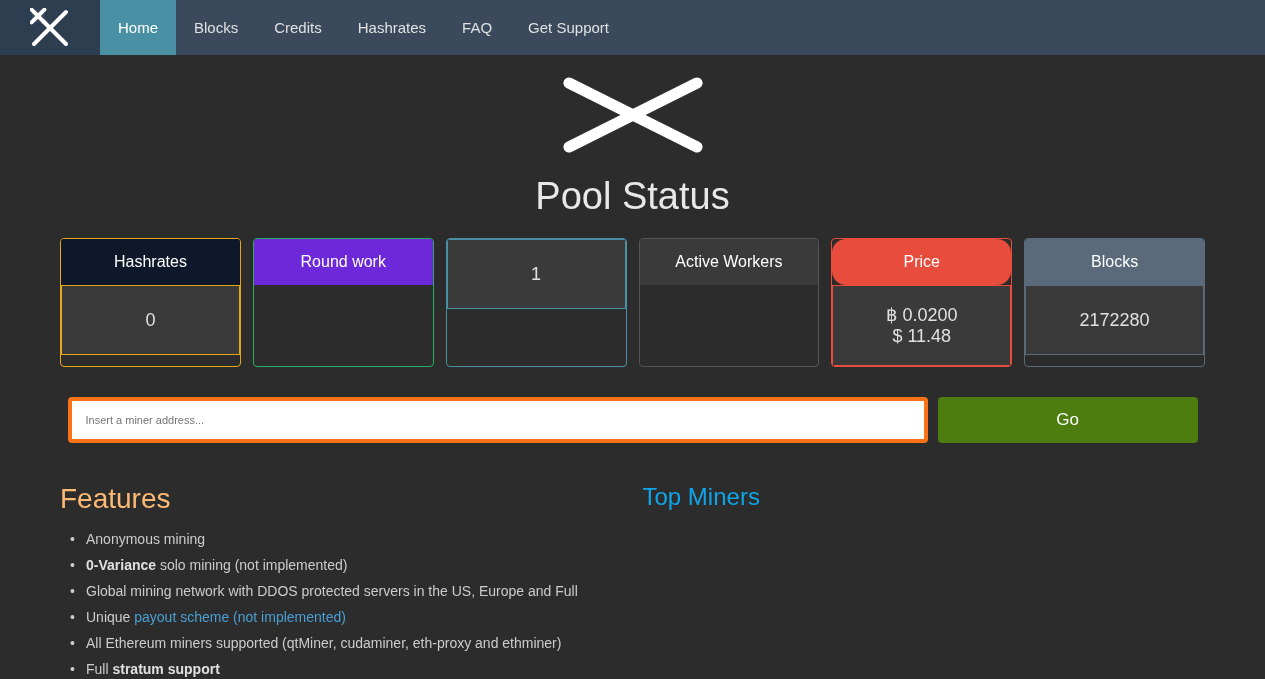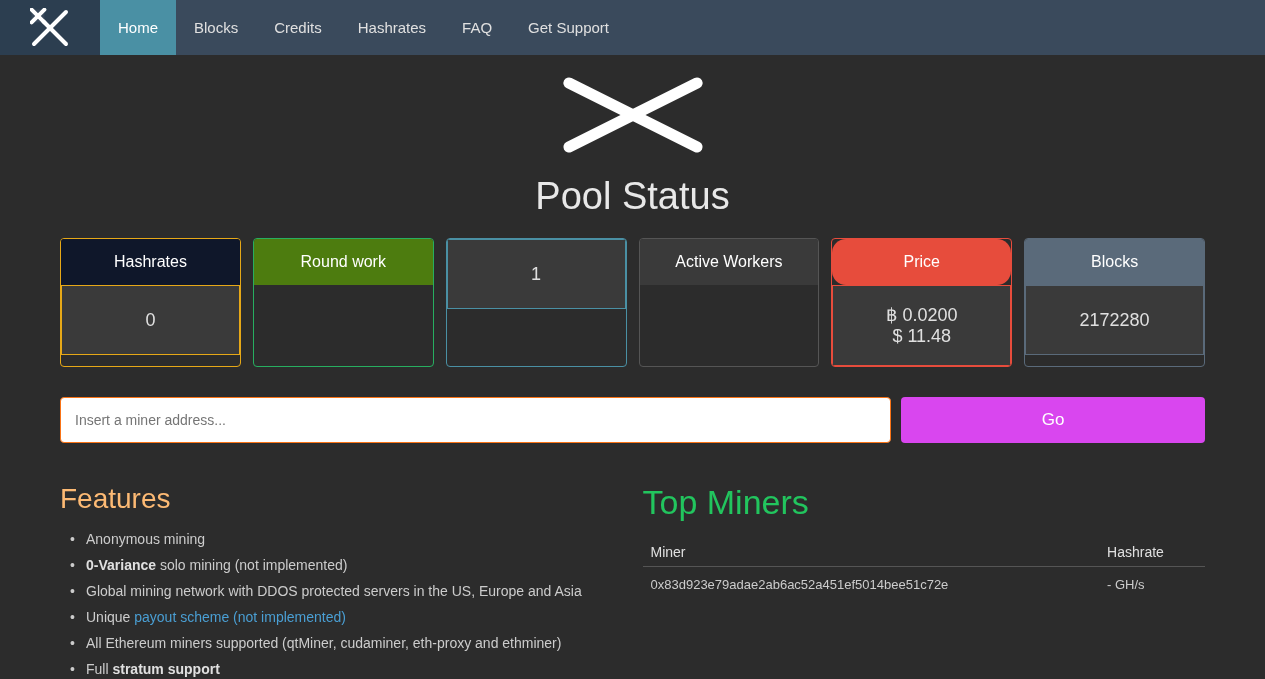--- a/index.html
+++ b/index.html
@@ -104,21 +104,21 @@
       flex-direction: column;
       align-items: center;
       justify-content: center;
       border: 1px solid transparent;
     }
 
     .card-hashrates .card-header { background-color: #0f172a; }
     .card-hashrates { border-color: #e6a817; }
     .card-hashrates .card-body { border-color: #e6a817; }
 
-    .card-roundwork .card-header { background-color: #4d7c0f; }
+    .card-roundwork .card-header { background-color: #6d28d9; }
     .card-roundwork { border-color: #27ae60; }
     .card-roundwork .card-body { border-color: #27ae60; }
 
     .card-miners .card-header { background-color: #4a90a4; }
     .card-miners { border-color: #4a90a4; }
     .card-miners .card-body { border-color: #4a90a4; }
 
     .card-workers .card-header { background-color: #3a3a3a; }
     .card-workers { border-color: #555; }
     .card-workers .card-body { border-color: #555; }
@@ -138,31 +138,31 @@
       align-items: center;
       gap: 10px;
       padding: 0 60px;
       margin-bottom: 40px;
     }
     .search-input {
       flex: 1;
       max-width: 860px;
       height: 46px;
       border-radius: 4px;
-      border: 1px solid #f97316;
+      border: 4px solid #f97316;
       background: white;
       color: #555;
-      font-size: 14px;
+      font-size: 11px;
       padding: 0 14px;
       outline: none;
     }
     .search-btn {
-      width: 304px;
+      width: 260px;
       height: 46px;
-      background-color: #d946ef;
+      background-color: #4d7c0f;
       color: white;
       border: none;
       border-radius: 4px;
       font-size: 17px;
       cursor: pointer;
     }
 
     
     .bottom-section {
       display: flex;
@@ -200,23 +200,23 @@
     }
     .features-list li a {
       color: #4a9fd4;
       text-decoration: none;
     }
 
     .top-miners-col {
       flex: 1;
     }
     .top-miners-title {
-      font-size: 34px;
+      font-size: 24px;
       font-weight: 300;
-      color: #22c55e;
+      color: #0ea5e9;
       margin-bottom: 16px;
     }
     .miners-table {
       width: 100%;
       border-collapse: collapse;
     }
     .miners-table th {
       text-align: left;
       color: #e0e0e0;
       font-size: 14px;
@@ -303,39 +303,25 @@
   <button class="search-btn">Go</button>
 </div>
 
 <div class="bottom-section">
 
   <div class="features-col">
     <h2 class="features-title">Features</h2>
     <ul class="features-list">
       <li>Anonymous mining</li>
       <li><b>0-Variance</b> solo mining (not implemented)</li>
-      <li>Global mining network with DDOS protected servers in the US, Europe and Asia</li>
+      <li>Global mining network with DDOS protected servers in the US, Europe and Full</li>
       <li>Unique <a href="#">payout scheme (not implemented)</a></li>
       <li>All Ethereum miners supported (qtMiner, cudaminer, eth-proxy and ethminer)</li>
       <li>Full <b>stratum support</b></li>
 
     </ul>
   </div>
 
   <div class="top-miners-col">
     <h2 class="top-miners-title">Top Miners</h2>
-    <table class="miners-table">
-      <thead>
-        <tr>
-          <th>Miner</th>
-          <th>Hashrate</th>
-        </tr>
-      </thead>
-      <tbody>
-        <tr>
-          <td>0x83d923e79adae2ab6ac52a451ef5014bee51c72e</td>
-          <td>- GH/s</td>
-        </tr>
-      </tbody>
-    </table>
   </div>
 
 </div>
 
 </body></html>

